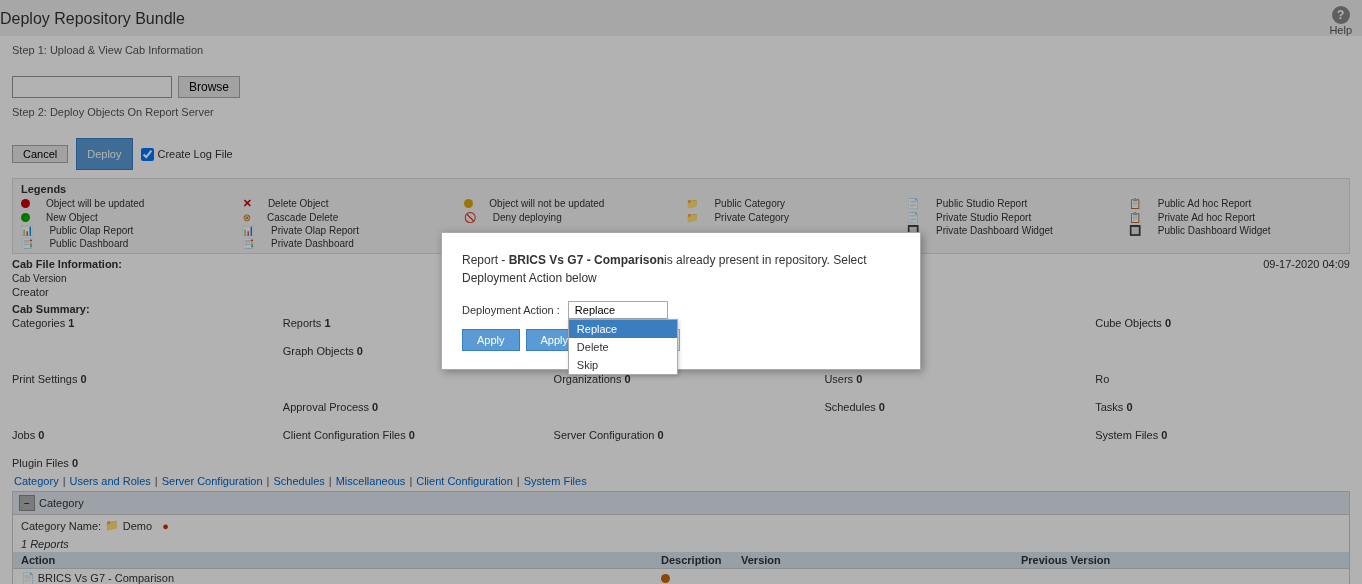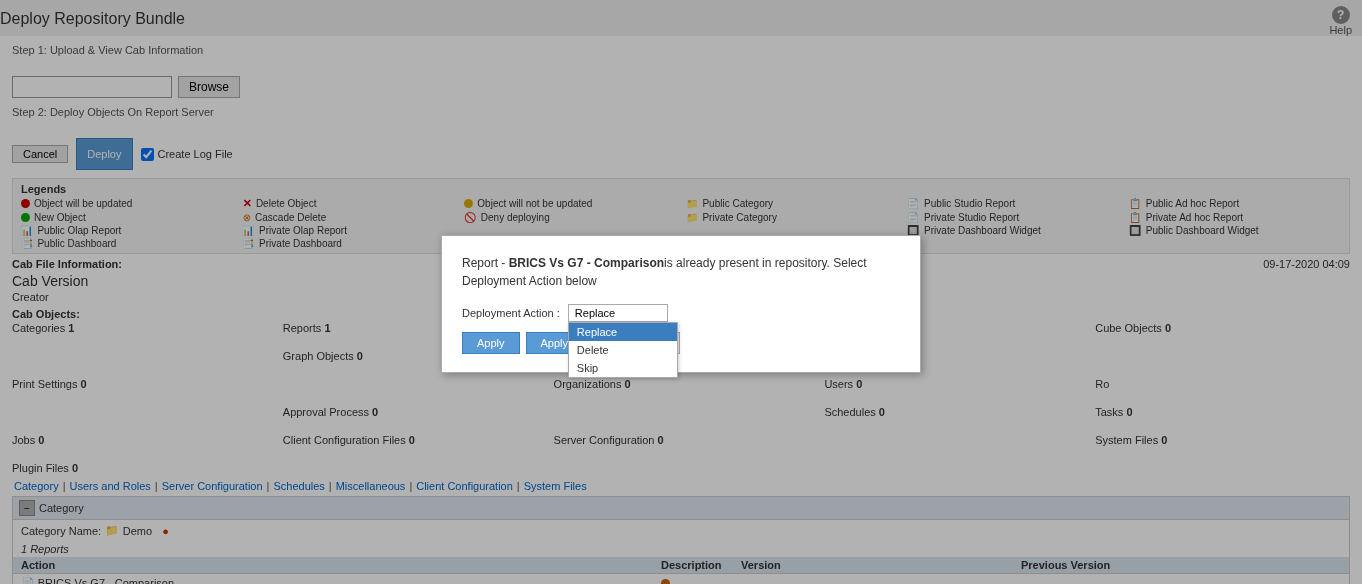--- a/index.html
+++ b/index.html
@@ -123,21 +123,21 @@
     }
     .legends-grid {
       display: grid;
       grid-template-columns: repeat(6, 1fr);
       gap: 2px 10px;
       margin-top: 2px;
     }
     .legend-item {
       display: flex;
       align-items: center;
-      gap: 4px;
+      gap: 16px;
       font-size: 10px;
       white-space: nowrap;
     }
     .dot-red { width: 9px; height: 9px; border-radius: 50%; background: #cc0000; display: inline-block; }
     .dot-green { width: 9px; height: 9px; border-radius: 50%; background: #00aa00; display: inline-block; }
     .dot-yellow { width: 9px; height: 9px; border-radius: 50%; background: #ddaa00; display: inline-block; }
     .icon-x { color: #cc0000; font-weight: bold; font-size: 11px; }
     .cab-info {
       margin-bottom: 6px;
       font-size: 11px;
@@ -418,30 +418,30 @@
         <span style="color:#cc8800;">⚠</span>
         <span>Confirm before Deployment</span>
       </div>
     </div>
   </div>
 
   <div class="cab-info">
     <div style="display:flex; justify-content:space-between; align-items:flex-start;">
       <div style="flex:1;">
         <div style="font-weight:bold; font-size:11px; margin-bottom:2px;">Cab File Information:</div>
-        <div style="font-size:14px; padding:1px 0;">
+        <div style="font-size:10px; padding:1px 0;">
           <span>Cab Version</span>
         </div>
         <div style="font-size:11px; padding:1px 0;">
           <span>Creator</span>
         </div>
       </div>
       <div style="font-size:11px;">09-17-2020 04:09</div>
     </div>
-    <div class="cab-summary-title">Cab Objects:</div>
+    <div class="cab-summary-title">Cab Summary:</div>
 
     <div style="display:grid; grid-template-columns: 1fr 1fr 1fr 1fr 1fr; gap:16px; font-size:11px; margin-top:2px;">
       <div>Categories <strong>1</strong></div>
       <div>Reports <strong>1</strong></div>
       <div>Qu</div>
       <div></div>
       <div>Cube Objects <strong>0</strong></div>
       <div></div>
 
       <div>Graph Objects <strong>0</strong></div>

